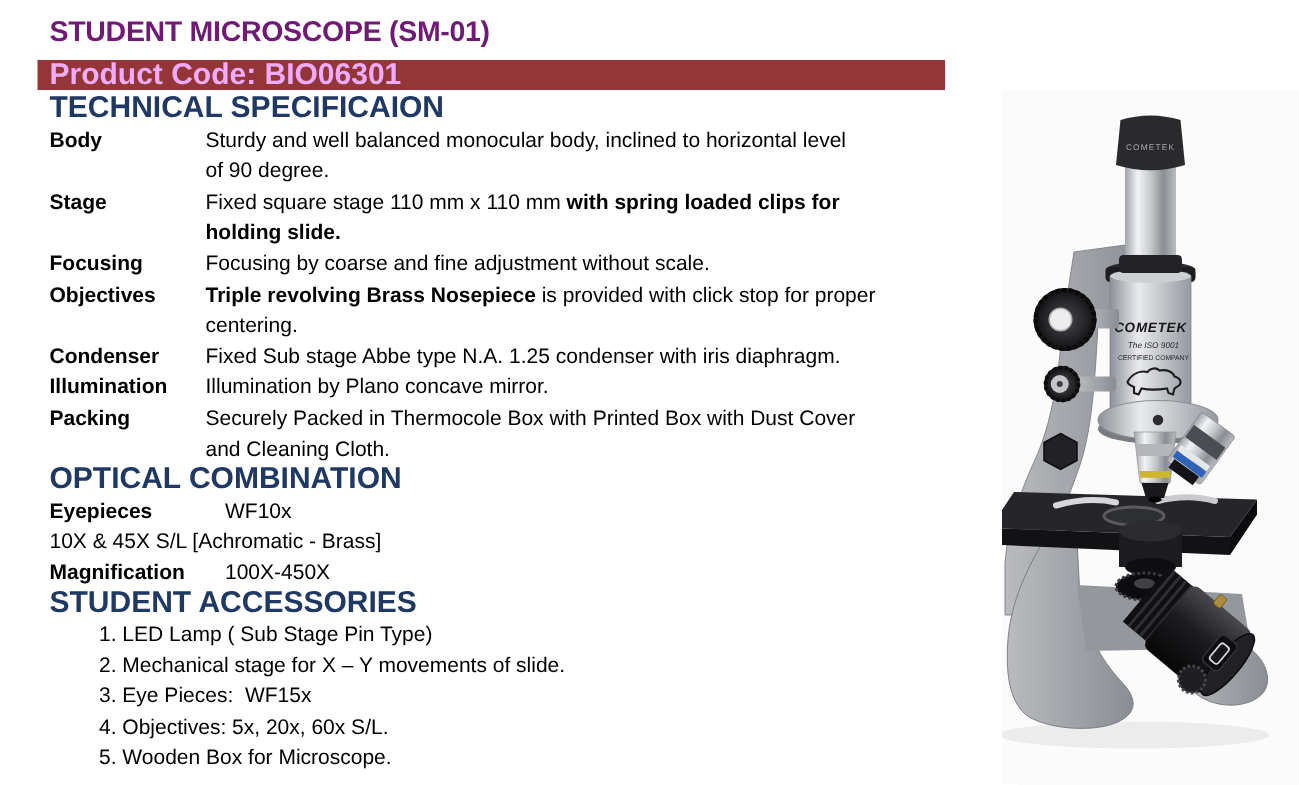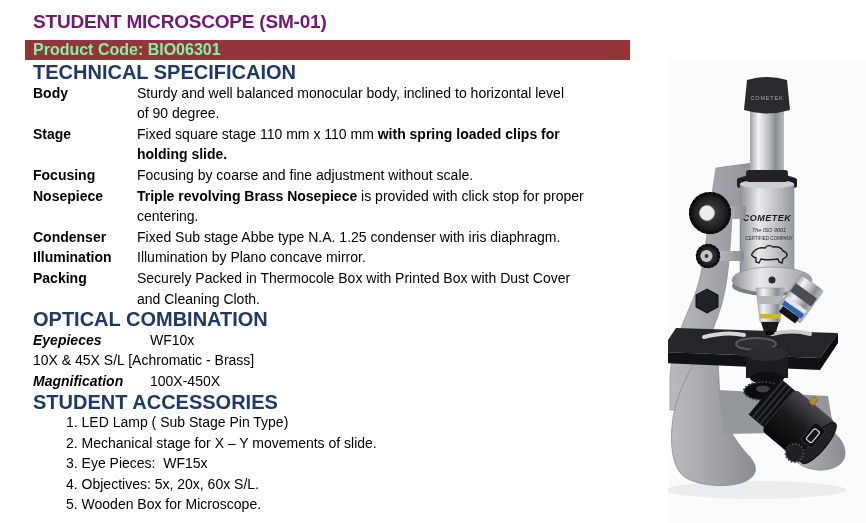--- a/index.html
+++ b/index.html
@@ -9,33 +9,33 @@
   }
   .title{
     position:absolute; left:33px; top:11px; margin:0;
     font-size:19px; font-weight:700; color:#701a75; letter-spacing:-0.2px;
   }
   .banner{
     position:absolute; left:25px; top:40px; width:605px; height:20px;
     background:#943637;
   }
   .banner span{
-    display:block; padding-left:8px; color:#86efac; font-weight:700;
-    font-size:16px; line-height:20px; white-space:nowrap;
+    display:block; padding-left:8px; color:#f0abfc; font-weight:700;
+    font-size:20px; line-height:20px; white-space:nowrap;
   }
   .flow{
     position:absolute; left:33px; top:62px; width:616px;
     font-size:14px; line-height:20.6px;
   }
   .sec-heading{
     color:#1f3864; font-weight:700; font-size:20px;
   }
   .spec-row{display:flex; align-items:flex-start;}
   .spec-label{flex:0 0 104px; font-weight:700;}
-  .opt-row .spec-label{flex:0 0 117px;font-style:italic;}
+  .opt-row .spec-label{flex:0 0 117px;}
   .spec-value{white-space:pre-wrap; max-width:512px;}
   .b{font-weight:700;}
   .acc-item{white-space:pre-wrap;margin-left:33px;}
   .image-box{
     position:absolute; left:668px; top:60px; width:198px; height:463px;
   }
   .image-box svg{display:block;}
 </style>
 </head>
 <body>
@@ -59,21 +59,21 @@
         <div class="spec-row">
           <span class="spec-label">Stage</span>
           <span class="spec-value"><span>Fixed square stage 110 mm x 110 mm </span><span class="b">with spring loaded clips for
 holding slide.</span></span>
         </div>
         <div class="spec-row">
           <span class="spec-label">Focusing</span>
           <span class="spec-value"><span>Focusing by coarse and fine adjustment without scale.</span></span>
         </div>
         <div class="spec-row">
-          <span class="spec-label">Nosepiece</span>
+          <span class="spec-label">Objectives</span>
           <span class="spec-value"><span class="b">Triple revolving Brass Nosepiece</span><span> is provided with click stop for proper
 centering.</span></span>
         </div>
         <div class="spec-row">
           <span class="spec-label">Condenser</span>
           <span class="spec-value"><span>Fixed Sub stage Abbe type N.A. 1.25 condenser with iris diaphragm.</span></span>
         </div>
         <div class="spec-row">
           <span class="spec-label">Illumination</span>
           <span class="spec-value"><span>Illumination by Plano concave mirror.</span></span>

